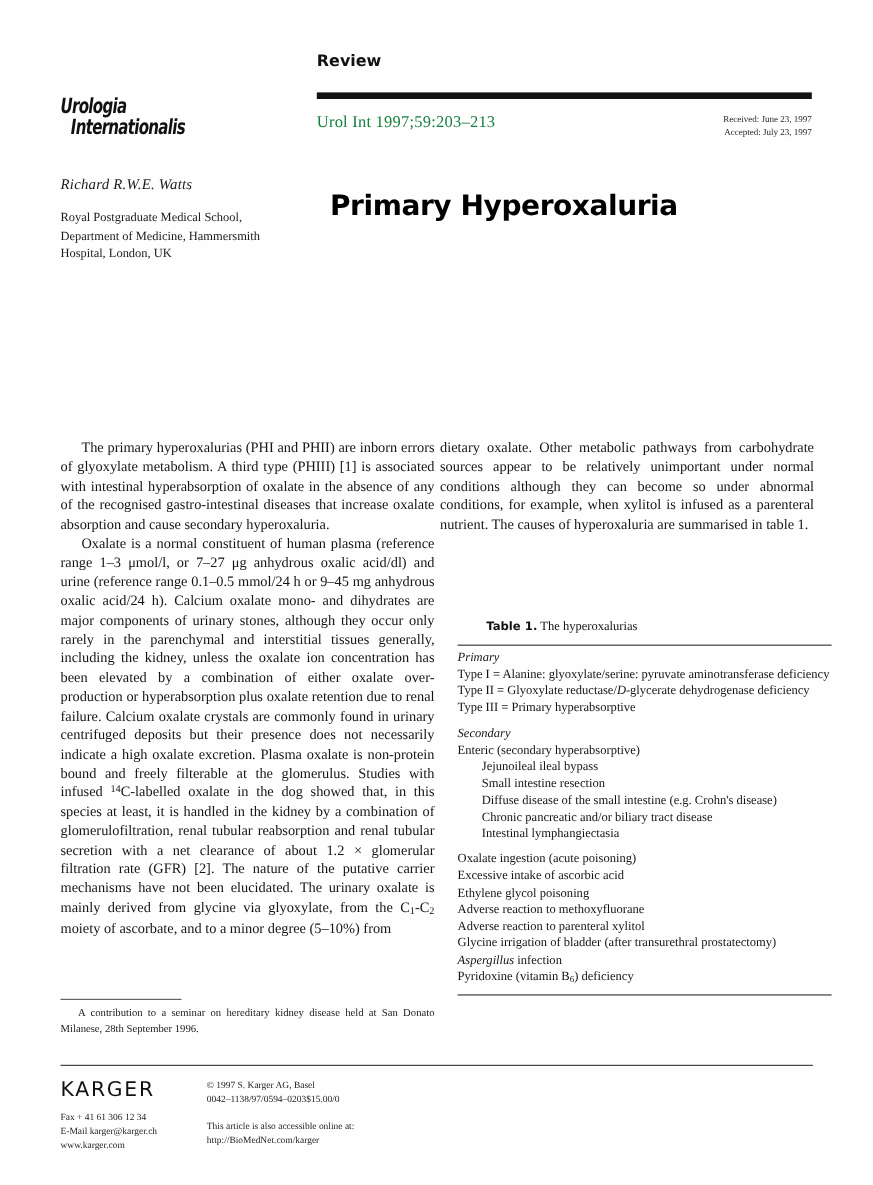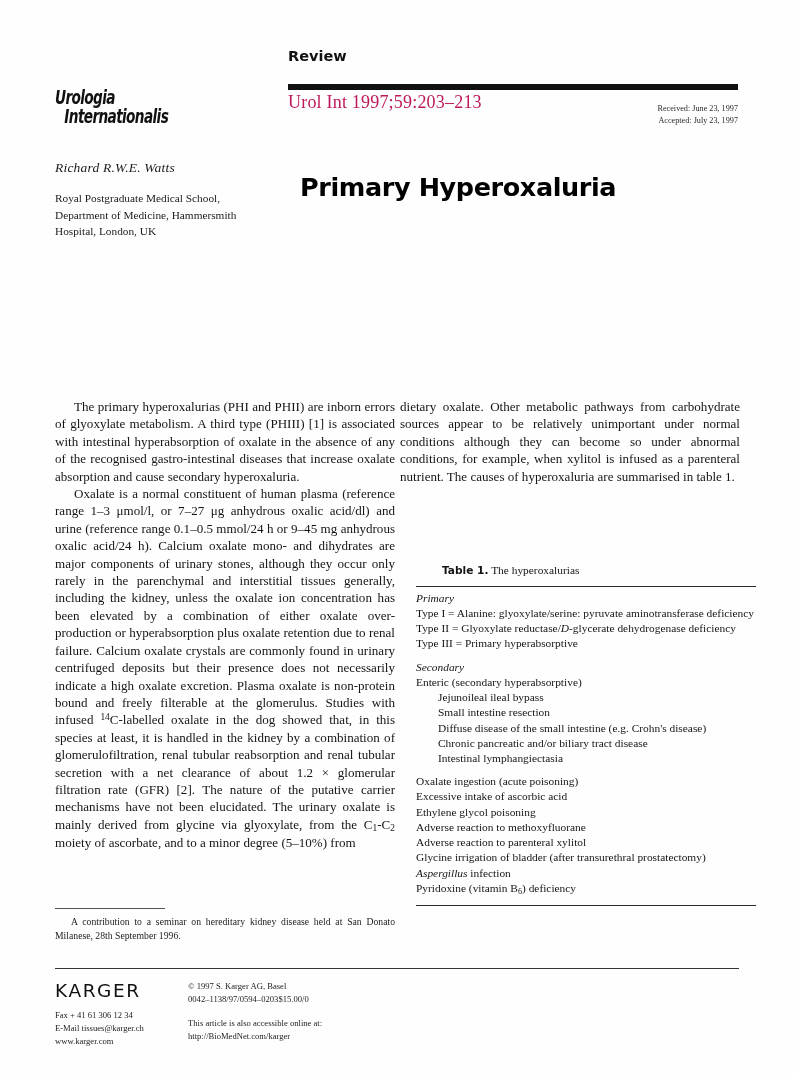--- a/index.html
+++ b/index.html
@@ -53,24 +53,24 @@
     position: absolute;
     left: 288px;
     top: 84px;
     width: 450px;
     height: 5.5px;
     background: #111;
   }
   .citation {
     position: absolute;
     left: 288px;
-    top: 92px;
-    font-size: 18px;
+    top: 103px;
+    font-size: 15px;
     letter-spacing: 0.2px;
-    color: #be185d;
+    color: #15803d;
   }
   .recd {
     position: absolute;
     right: 56px;
     top: 103px;
     text-align: right;
     font-size: 8.2px;
     line-height: 1.42;
     color: #2a2a2a;
   }
@@ -300,21 +300,21 @@
     <div class="t-rule bottom"></div>
   </div>
 
   <div class="fn-rule"></div>
   <div class="footnote">A contribution to a seminar on hereditary kidney disease held at San Donato Milanese, 28th September 1996.</div>
 
   <div class="foot-rule"></div>
   <div class="karger-word">KARGER</div>
   <div class="karger-contact">
     <div>Fax + 41 61 306 12 34</div>
-    <div>E-Mail tissues@karger.ch</div>
+    <div>E-Mail karger@karger.ch</div>
     <div>www.karger.com</div>
   </div>
   <div class="copyright">
     <div>© 1997 S. Karger AG, Basel</div>
     <div>0042–1138/97/0594–0203$15.00/0</div>
   </div>
   <div class="online">
     <div>This article is also accessible online at:</div>
     <div>http://BioMedNet.com/karger</div>
   </div>

